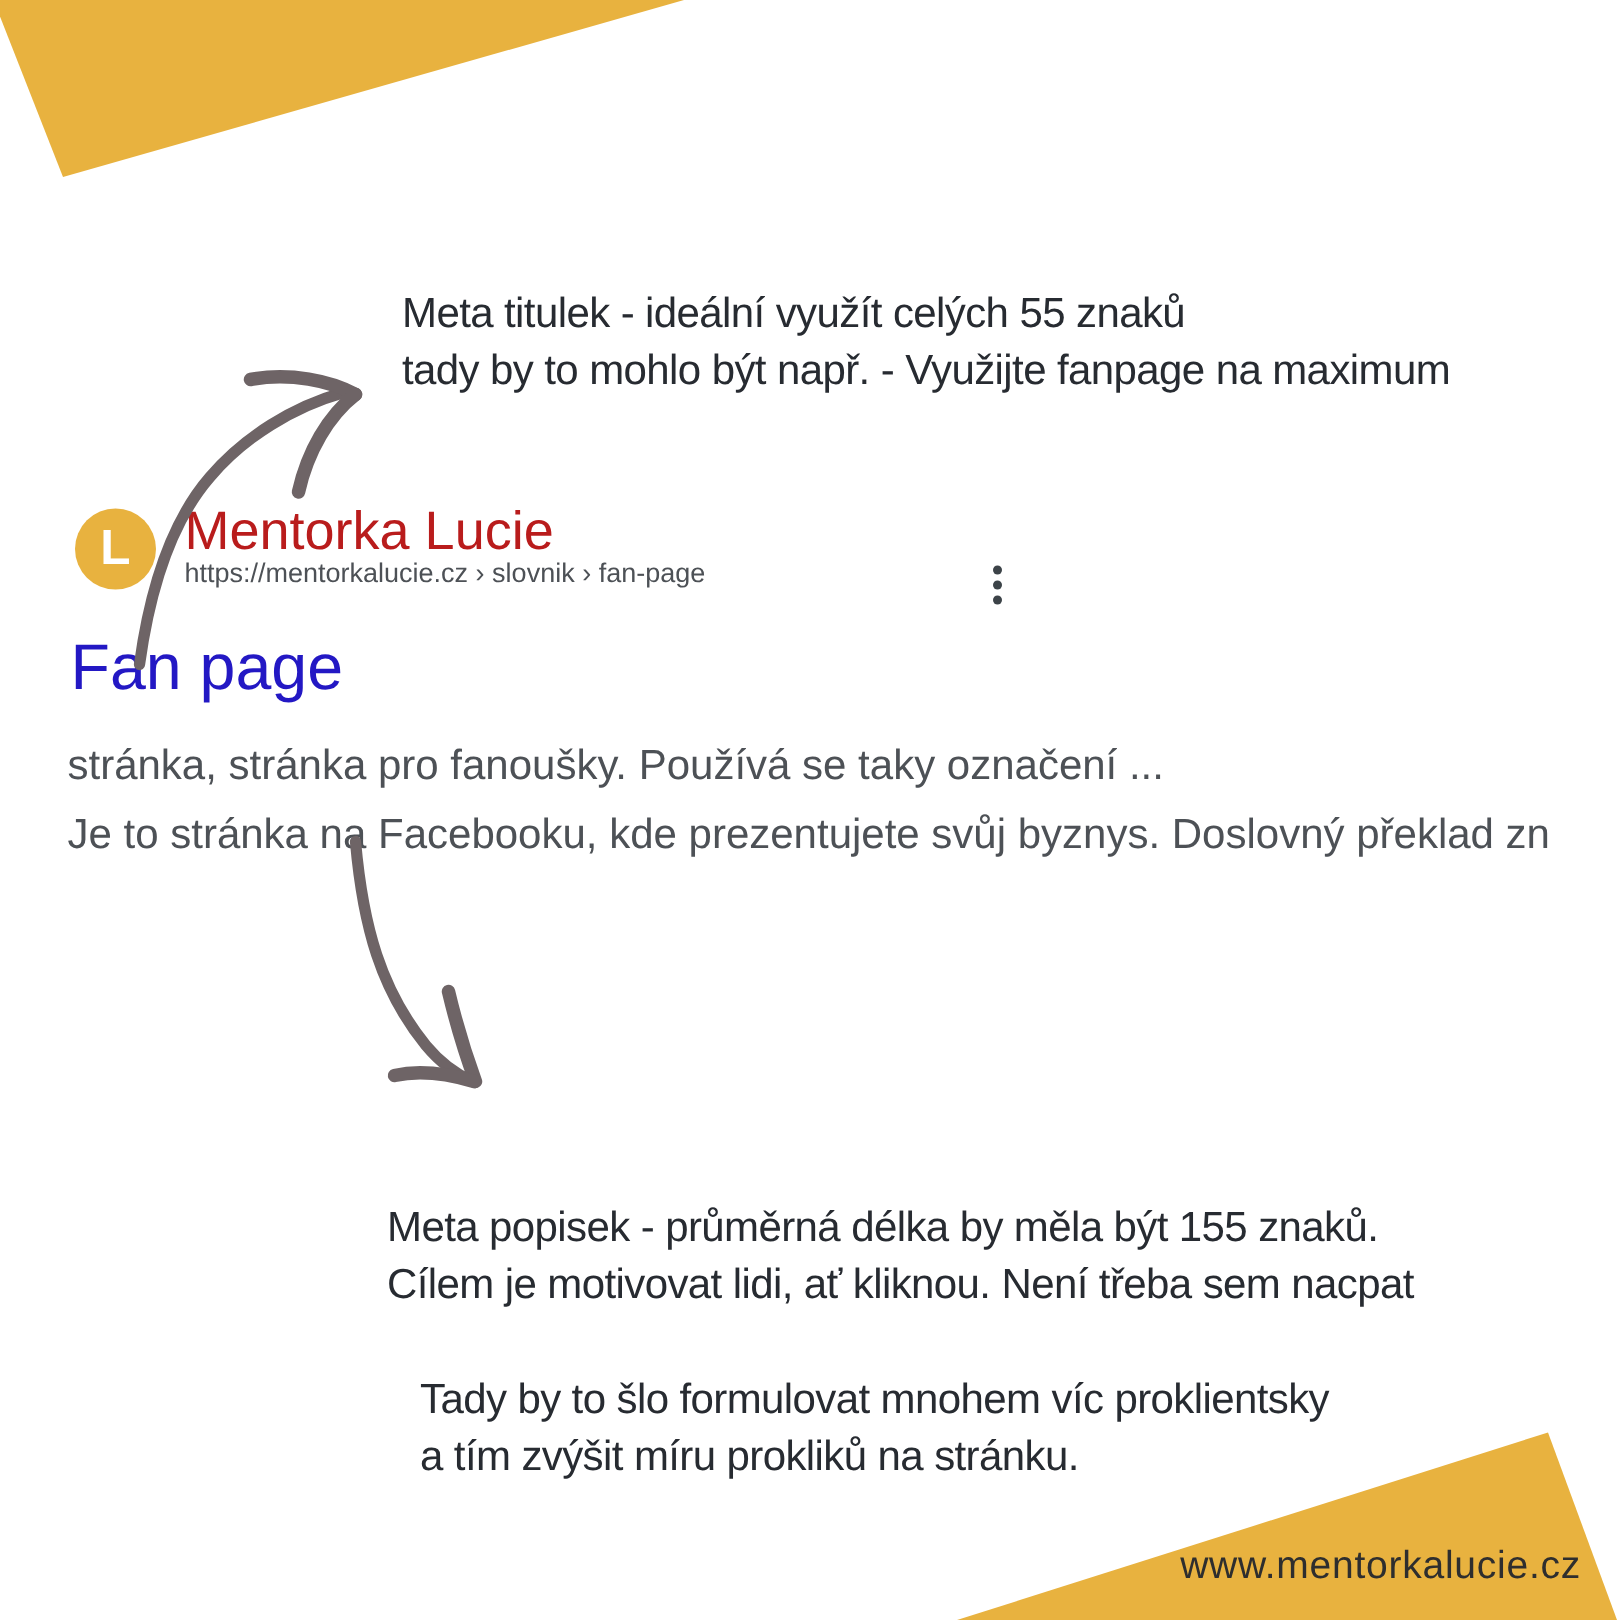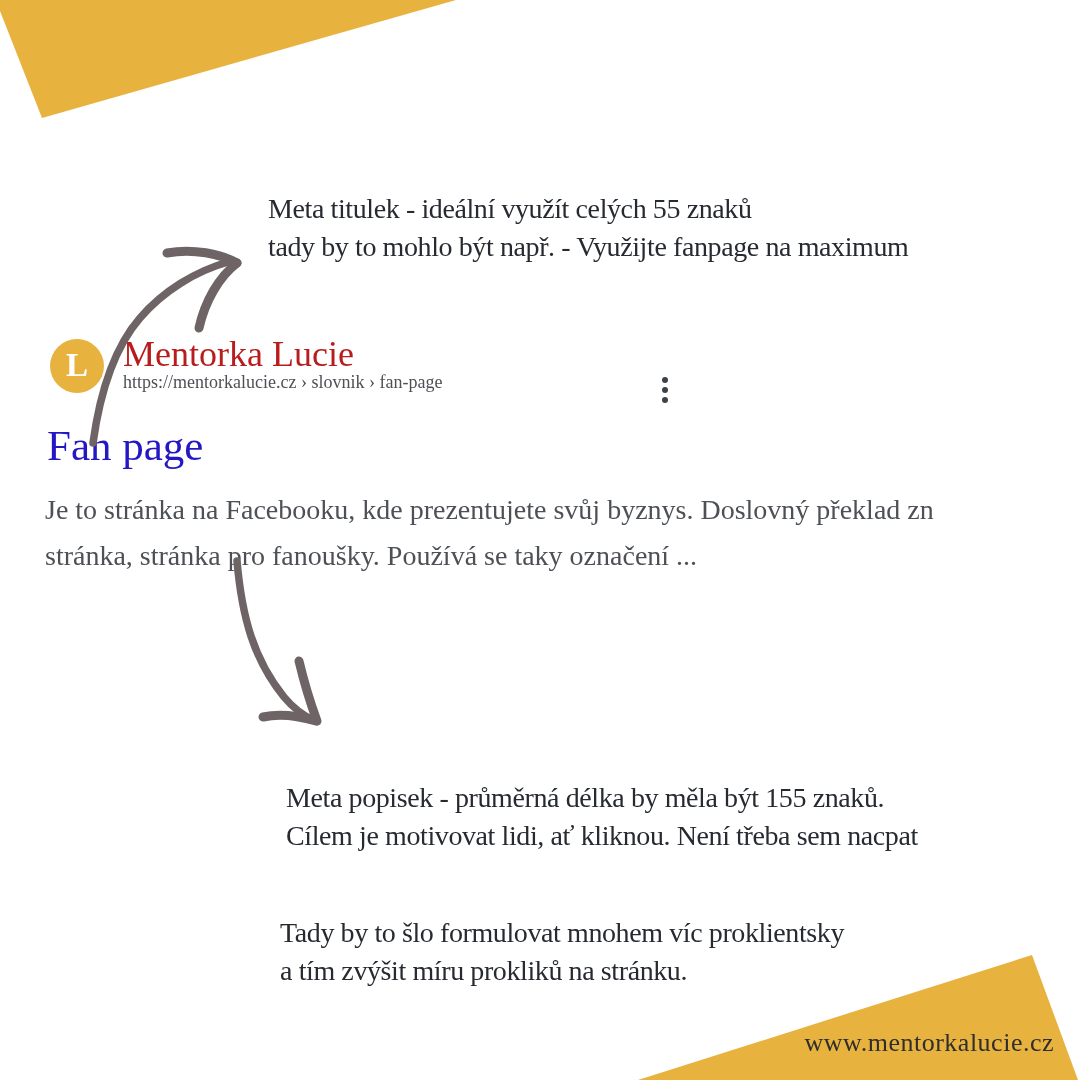--- a/index.html
+++ b/index.html
@@ -2,41 +2,41 @@
 <html><head>
 <meta charset="utf-8">
 <style>
   html, body { margin: 0; padding: 0; background: #ffffff; }
   .canvas {
     position: relative;
     width: 1080px;
     height: 1080px;
     background: #ffffff;
     overflow: hidden;
-    font-family: Liberation Serif, serif;
+    font-family: Liberation Sans, sans-serif;
   }
   svg.layer {
     position: absolute;
     left: 0; top: 0;
     width: 1080px; height: 1080px;
   }
   svg.arrows { z-index: 5; pointer-events: none; }
 
   
   .note {
     position: absolute;
     z-index: 2;
     color: #272b31;
     font-size: 28px;
     line-height: 38px;
     letter-spacing: -0.4px;
     white-space: nowrap;
   }
   .note-top { left: 268px; top: 190px; }
-  .note-bottom-1 { left: 258px; top: 779px; margin-left: 28px; }
+  .note-bottom-1 { left: 258px; top: 799px; }
   .note-bottom-2 { left: 258px; top: 914px; margin-left: 22px; }
 
   
   .favicon {
     position: absolute; z-index: 2;
     left: 50px; top: 339px;
     width: 54px; height: 54px;
     border-radius: 50%;
     background: #E8B23F;
     display: flex; align-items: center; justify-content: center;
@@ -119,22 +119,22 @@
     </div>
     <div class="site-name">Mentorka Lucie</div>
     <div class="site-url">https://mentorkalucie.cz › slovnik › fan-page</div>
     <div class="kebab" title="">
       <i></i>
       <i></i>
       <i></i>
     </div>
     <div class="serp-title">Fan page</div>
     <div class="serp-snippet">
+      <div>stránka, stránka pro fanoušky. Používá se taky označení ...</div>
       <div>Je to stránka na Facebooku, kde prezentujete svůj byznys. Doslovný překlad zn</div>
-      <div>stránka, stránka pro fanoušky. Používá se taky označení ...</div>
     </div>
   </div>
 
   <svg class="layer arrows" viewBox="0 0 1080 1080" aria-hidden="true">
     <g fill="none" stroke-width="7.5" stroke-linecap="round" stroke="#6E6466">
       <path d="M93,443 C100,392 114,348 140,318 C163,291 196,271 228,262"></path>
       <path d="M167,253 C193,248 221,254 237,263" stroke-width="9"></path>
       <path d="M237,263 C219,277 205,301 199,328" stroke-width="9"></path>
     </g>
     <g fill="none" stroke-width="7.5" stroke-linecap="round" stroke="#6E6466">

